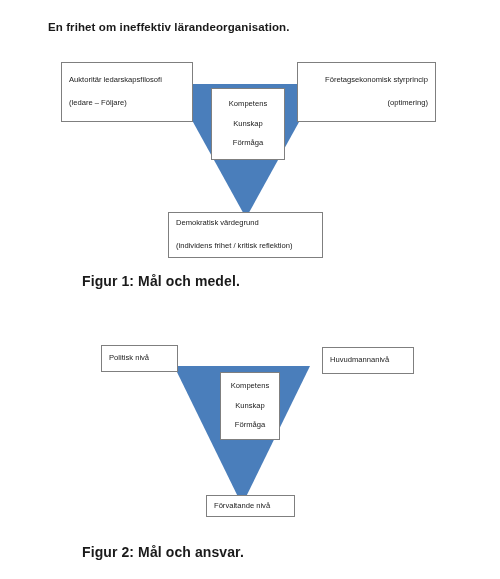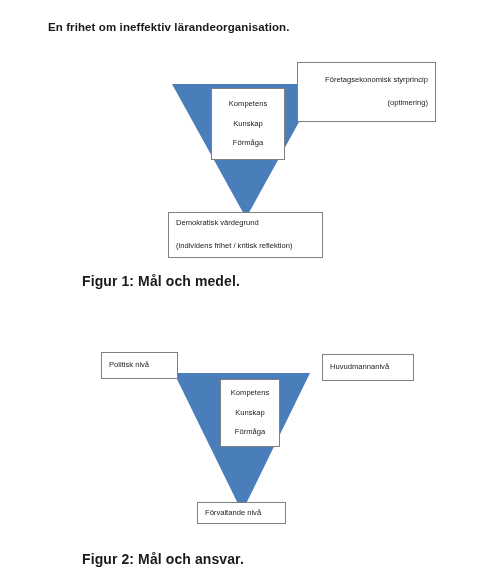--- a/index.html
+++ b/index.html
@@ -47,21 +47,21 @@
   #caption-1 { left: 82px; top: 273px; }
   #caption-2 { left: 82px; top: 544px; }
 
   
   .figure {
     position: absolute;
     left: 0;
     width: 500px;
   }
   #figure-1 { top: 0px; height: 300px; }
-  #figure-2 { top: 0px; height: 466px; margin-top: 7px; }
+  #figure-2 { top: 0px; height: 466px; }
 
   .funnel {
     position: absolute;
     width: 0;
     height: 0;
     border-style: solid;
     border-color: #4A7EBB transparent transparent transparent;
     border-bottom-width: 0;
   }
 
@@ -122,34 +122,38 @@
     left: 174px; top: 366px;
     border-left-width: 68px;
     border-right-width: 68px;
     border-top-width: 139px;
     z-index: 2;
   }
   #box-core-2 {
     left: 220px; top: 372px; width: 60px; height: 68px;
   }
   #box-forvaltande {
-    left: 197px; top: 495px; width: 89px; height: 22px;
+    left: 206px; top: 495px; width: 89px; height: 22px;
   }
 </style>
 </head>
 <body>
 
 <div class="page">
 
   <div class="doc-title">En frihet om ineffektiv lärandeorganisation.</div>
 
   <div class="figure" id="figure-1">
 
     <div class="funnel" id="funnel-1" style="border-top-color: rgb(74, 126, 187);"></div>
 
+    <div class="node-box two-line align-left" id="box-auktoritar">
+      <span class="line">Auktoritär ledarskapsfilosofi</span>
+      <span class="line">(ledare – Följare)</span>
+    </div>
 
     <div class="node-box two-line align-right" id="box-foretagsekonomisk">
       <span class="line">Företagsekonomisk styrprincip</span>
       <span class="line">(optimering)</span>
     </div>
 
     <div class="node-box three-line" id="box-core-1">
       <span class="line">Kompetens</span>
       <span class="line">Kunskap</span>
       <span class="line">Förmåga</span>

